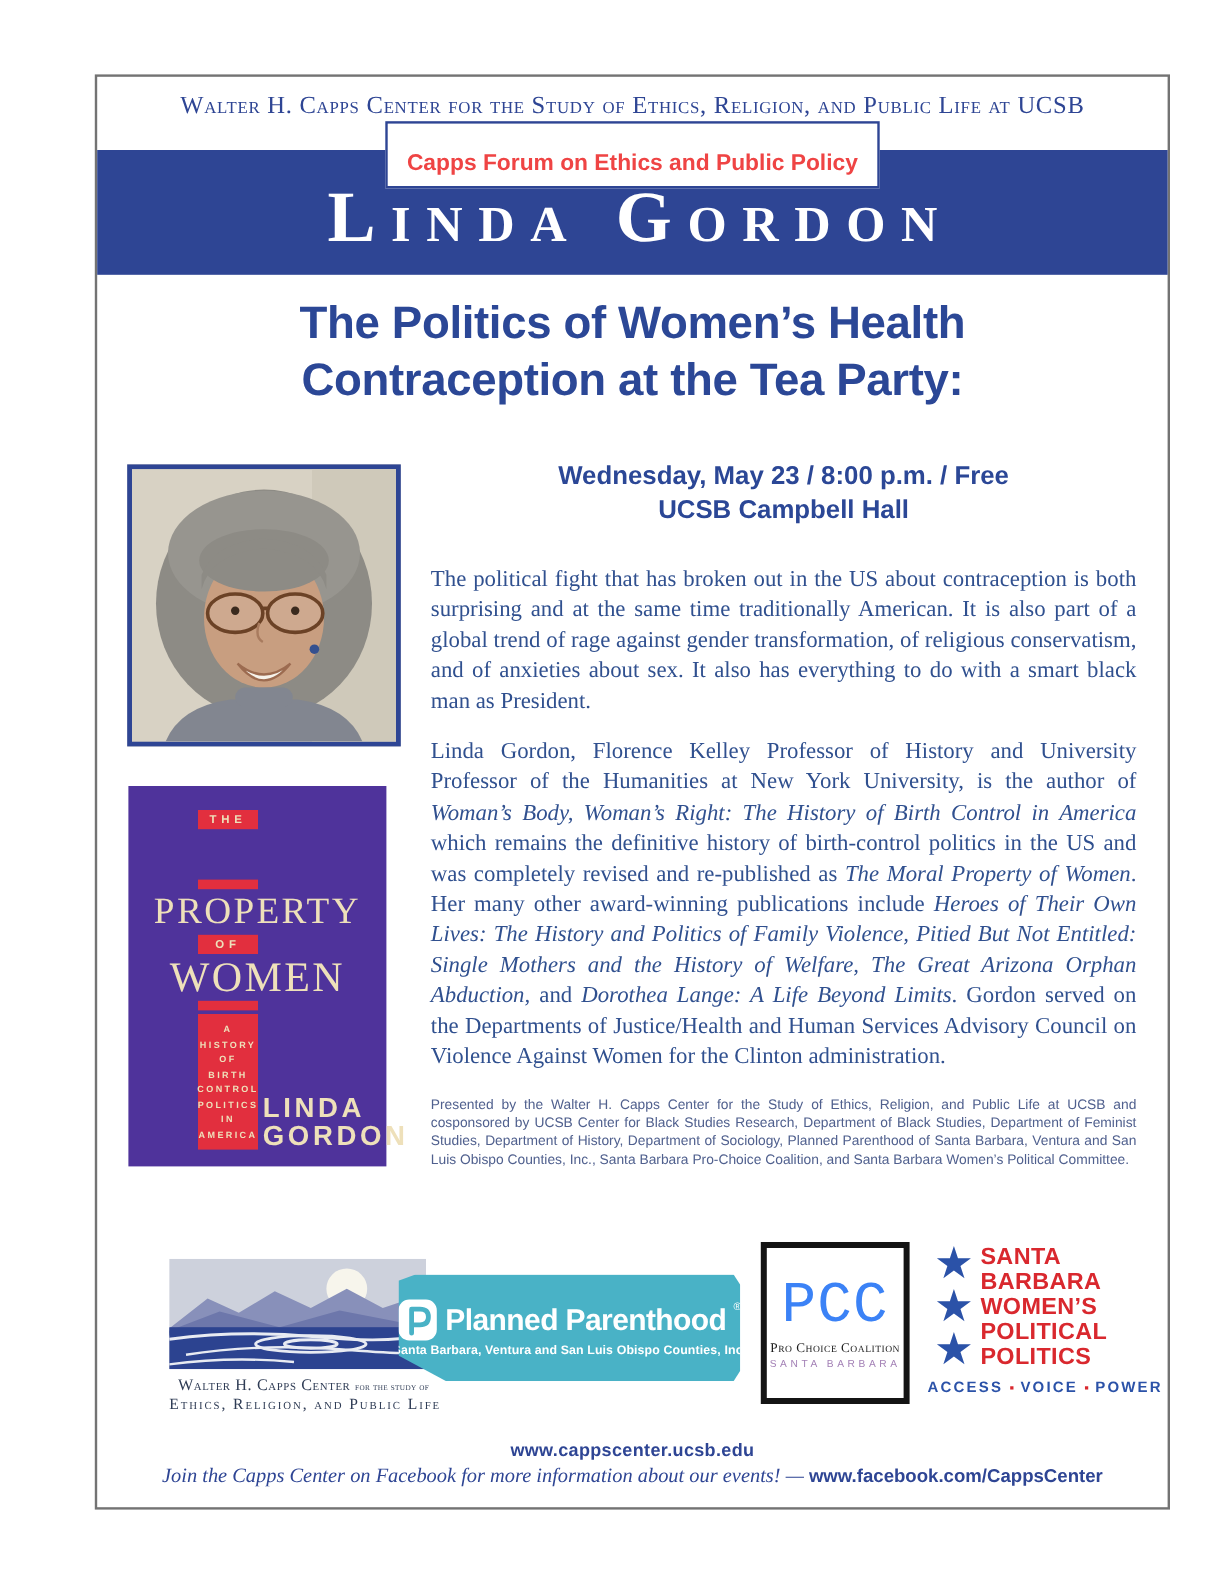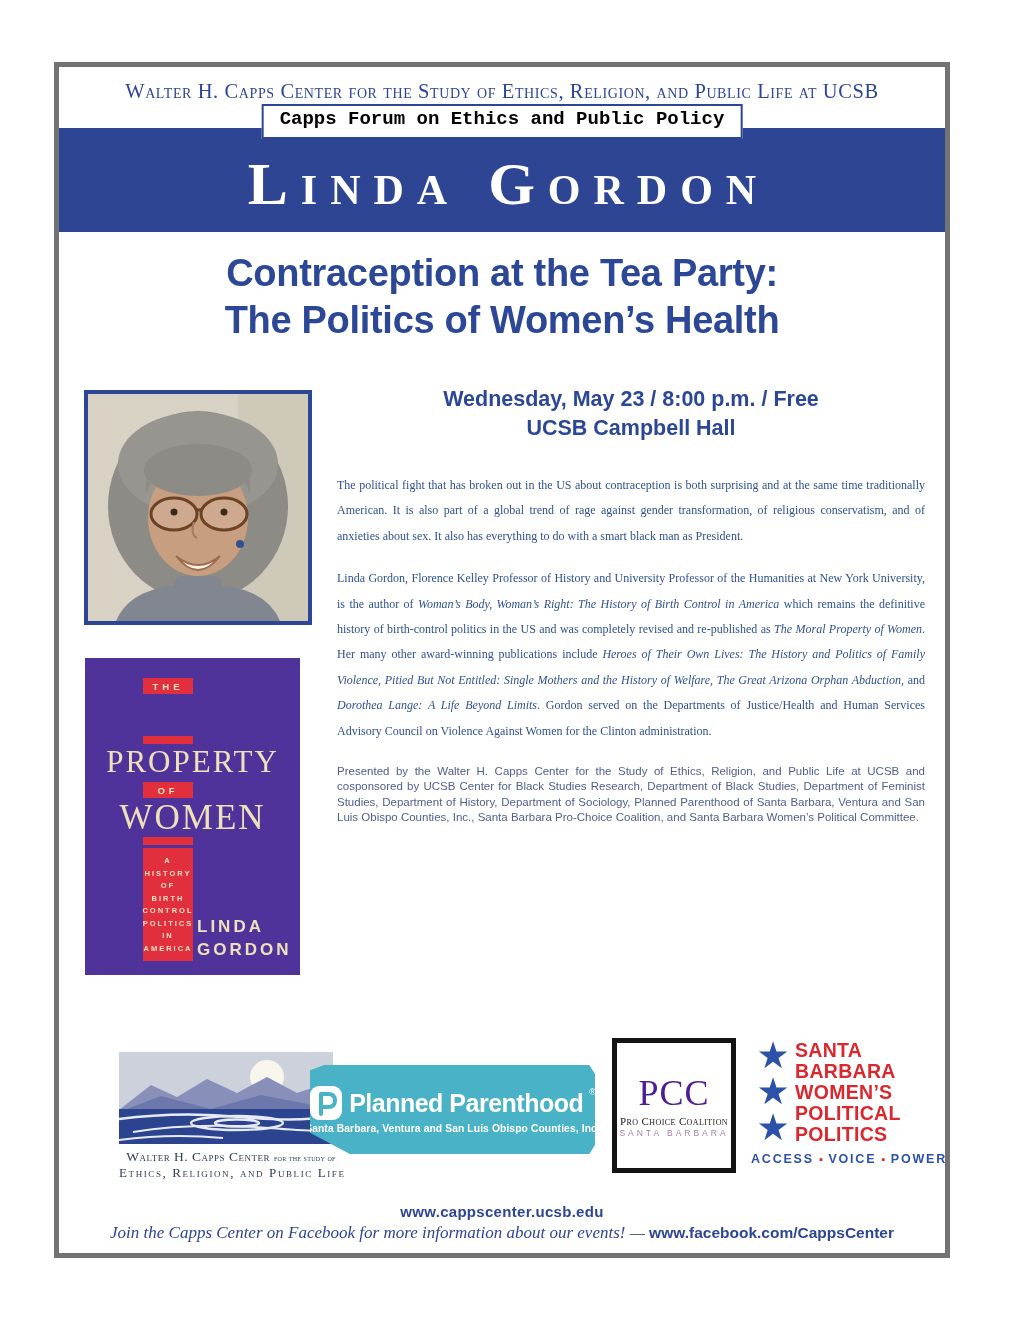--- a/index.html
+++ b/index.html
@@ -3,64 +3,63 @@
 <meta charset="utf-8">
 <style>
   * { margin:0; padding:0; box-sizing:border-box; }
   html,body { background:#ffffff; }
   .page {
     position:relative; width:1020px; height:1320px; background:#ffffff;
     font-family:"Liberation Sans", sans-serif; overflow:hidden;
   }
   
   .frame {
-    position:absolute; left:54px; top:62px; width:896px; height:1196px;
-    border:5px solid #737373; background:#ffffff;
+    position:absolute; left:79px; top:62px; width:896px; height:1196px;
+    border:2px solid #737373; background:#ffffff;
   }
   .org-strip {
     position:absolute; left:0; top:0; right:0; height:61px;
     display:flex; align-items:center; justify-content:center; padding-bottom:12px;
     font-family:"Liberation Serif", serif; font-variant:small-caps;
     font-size:20.5px; letter-spacing:0.6px; color:#2e4594; white-space:nowrap;
   }
   .band {
     position:absolute; left:0; top:61px; right:0; height:104px; background:#2e4594;
     display:flex; align-items:center; justify-content:center;
   }
   .speaker {
     font-family:"Liberation Serif", serif; font-variant:small-caps; font-weight:600;
     font-size:60px; color:#ffffff; letter-spacing:13px; padding-left:13px;
     white-space:nowrap; margin-top:8px;
   }
   .forum-badge {
     position:absolute; top:37px; left:50%; transform:translateX(-50%);
     background:#ffffff; border:2px solid #2e4594; z-index:5;
-    padding:2px 16px 7px; font-weight:bold; font-size:19px; color:#000000;
+    padding:23px 16px 7px; font-weight:bold; font-size:19px; color:#ef4444;
     white-space:nowrap;
-    font-family:Liberation Mono, monospace;
   }
   .title-block {
     position:absolute; left:0; right:0; top:183px; text-align:center;
     font-weight:bold; font-size:38px; line-height:47px; color:#2b4796;
     letter-spacing:-0.3px;
   }
   
   .photo-frame {
     position:absolute; left:25px; top:323px; width:228px; height:235px;
     border:4px solid #2e4594; background:#d8d2c4;
   }
   .photo-frame svg { display:block; width:100%; height:100%; }
   
   .right-col { position:absolute; left:278px; top:318px; width:588px; }
   .event-info {
     text-align:center; font-weight:bold; font-size:21.5px; line-height:29px;
     color:#2b4796;
   }
   .para {
-    font-family:"Liberation Serif", serif; font-size:12px; line-height:25.4px;
+    font-family:"Liberation Serif", serif; font-size:19px; line-height:25.4px;
     color:#30508f; text-align:justify;
   }
   .para-1 { margin-top:30px; }
   .para-2 { margin-top:17px; }
   .para .it { font-style:italic; }
   .fine-print {
     margin-top:20px; font-size:11.5px; line-height:15.4px; text-align:justify;
     color:#50608e;
   }
   
@@ -82,21 +81,21 @@
     position:absolute; left:58px; top:190px; width:50px; height:113px;
     background:#e22f3e; display:flex; flex-direction:column; align-items:center;
     justify-content:center; gap:5px;
   }
   .bk-sub-line {
     color:#eee0ba; font-family:"Liberation Sans", sans-serif; font-weight:bold;
     font-size:7.5px; letter-spacing:2px; line-height:1;
   }
   .bk-author {
     position:absolute; left:112px; top:257px; color:#eee0ba;
-    font-family:"Liberation Sans", sans-serif; font-weight:bold; font-size:17px;
+    font-family:"Liberation Sans", sans-serif; font-weight:bold; font-size:23px;
     letter-spacing:3px; line-height:23px; white-space:nowrap;
   }
   
   .capps-logo { position:absolute; left:28px; top:985px; width:256px; text-align:center;padding-left:32px; }
   .capps-art { display:block; width:214px; height:92px; }
   .capps-name {
     margin-top:5px; font-family:"Liberation Serif", serif; font-variant:small-caps;
     font-size:13.5px; letter-spacing:0.5px; color:#2f3c55; white-space:nowrap;
   }
   .capps-name .tiny { font-size:8px; letter-spacing:0.3px; }
@@ -116,22 +115,22 @@
   .pp-subline {
     margin-top:2px; color:#ffffff; font-weight:bold; font-size:10.3px;
     letter-spacing:0.1px; white-space:nowrap;
   }
   .pcc-logo {
     position:absolute; left:553px; top:971px; width:124px; height:135px;
     background:#ffffff; border:5px solid #141414; display:flex; flex-direction:column;
     align-items:center; justify-content:center; text-align:center;
   }
   .pcc-acronym {
-    font-family:Liberation Serif, serif; font-size:36px; line-height:0.9;
-    color:#4c1d95; letter-spacing:1px; margin-top:4px;
+    font-family:Liberation Mono, monospace; font-size:48px; line-height:0.9;
+    color:#3b82f6; letter-spacing:1px; margin-top:4px;
   }
   .pcc-line1 {
     margin-top:6px; font-family:"Liberation Serif", serif; font-variant:small-caps;
     font-size:11px; letter-spacing:0.4px; color:#1a1a1a; white-space:nowrap;
   }
   .pcc-line2 {
     margin-top:1px; font-size:8.5px; letter-spacing:3px; color:#a27fb5; white-space:nowrap;
   }
   .sbwpc-logo { position:absolute; left:692px; top:971px; width:182px; }
   .sbwpc-main { display:flex; }
@@ -174,22 +173,22 @@
 
     <div class="org-strip">Walter H. Capps Center for the Study of Ethics, Religion, and Public Life at UCSB</div>
 
     <div class="band">
       <div class="speaker">Linda Gordon</div>
     </div>
 
     <div class="forum-badge">Capps Forum on Ethics and Public Policy</div>
 
     <div class="title-block">
+      <div>The Politics of Women’s Health</div>
       <div>Contraception at the Tea Party:</div>
-      <div>The Politics of Women’s Health</div>
     </div>
 
     <div class="photo-frame">
       <svg viewBox="0 0 220 227">
         <rect width="220" height="227" fill="#d8d2c4"></rect>
         <rect x="150" width="70" height="227" fill="#cfc9ba"></rect>
         <ellipse cx="110" cy="112" rx="90" ry="95" fill="#8d8b85"></ellipse>
         <ellipse cx="110" cy="70" rx="80" ry="52" fill="#97958f"></ellipse>
         <ellipse cx="110" cy="124" rx="50" ry="58" fill="#c89e80"></ellipse>
         <ellipse cx="110" cy="76" rx="54" ry="26" fill="#8d8b85"></ellipse>

